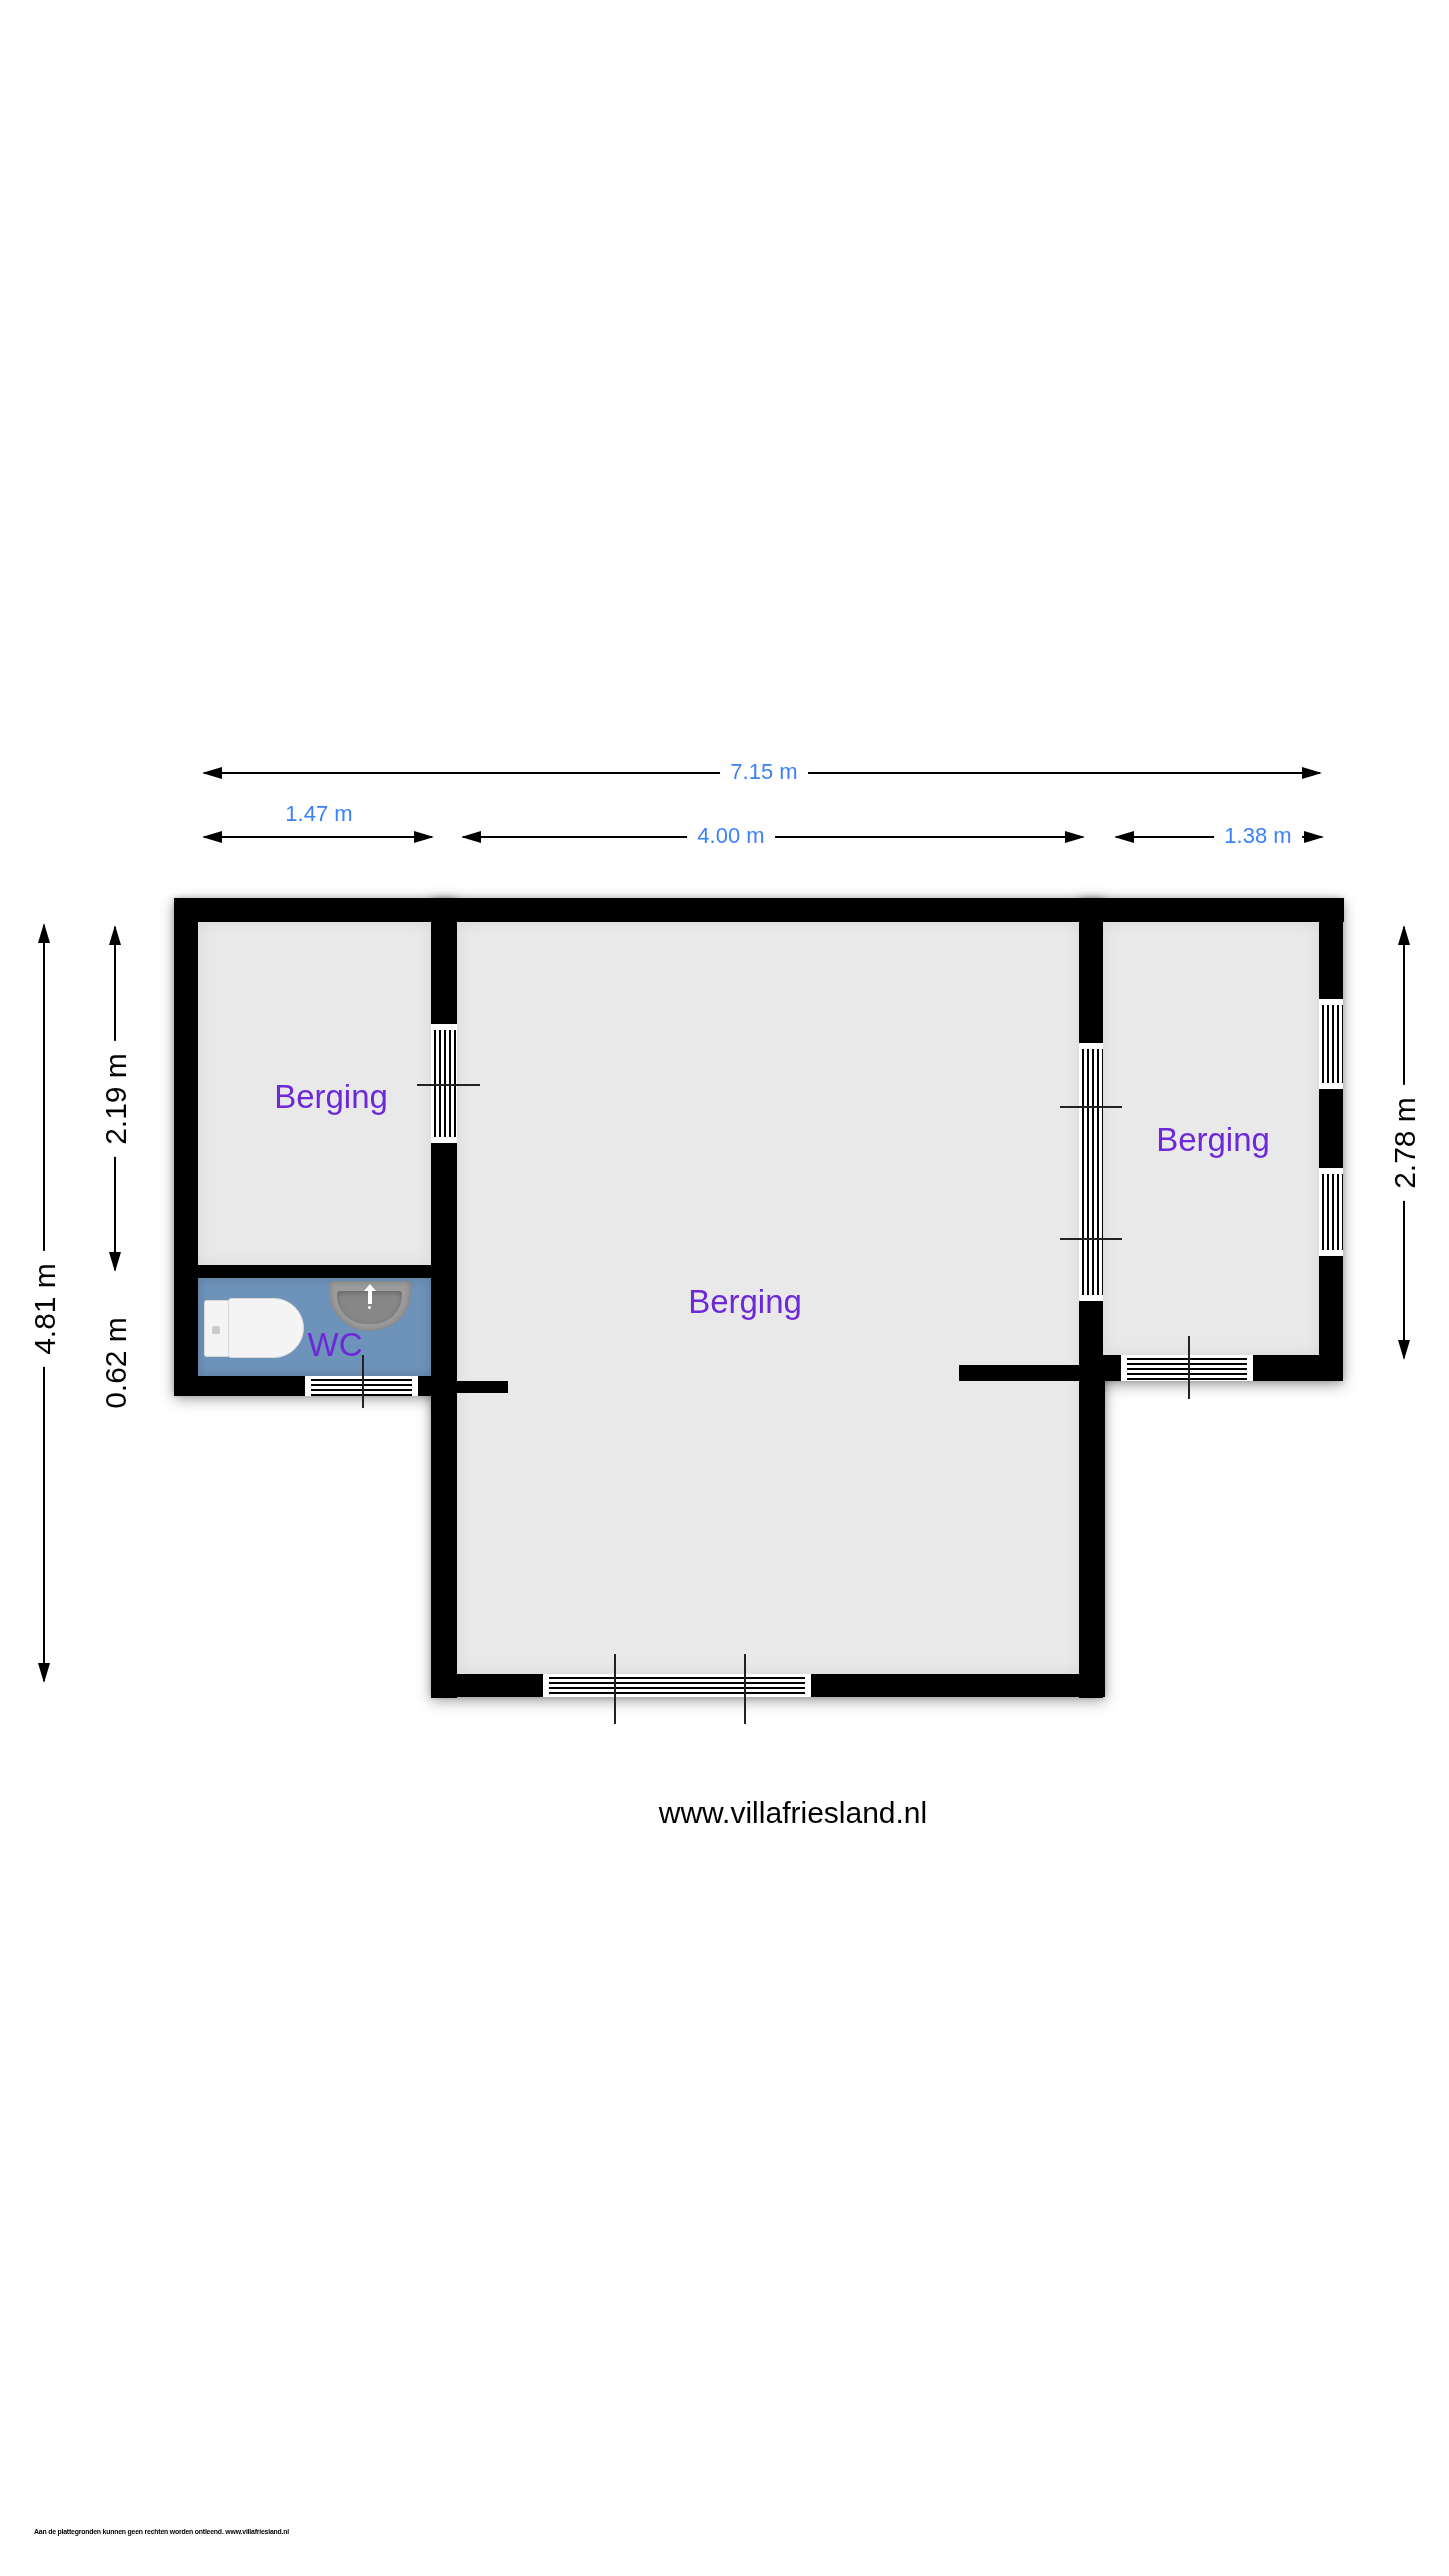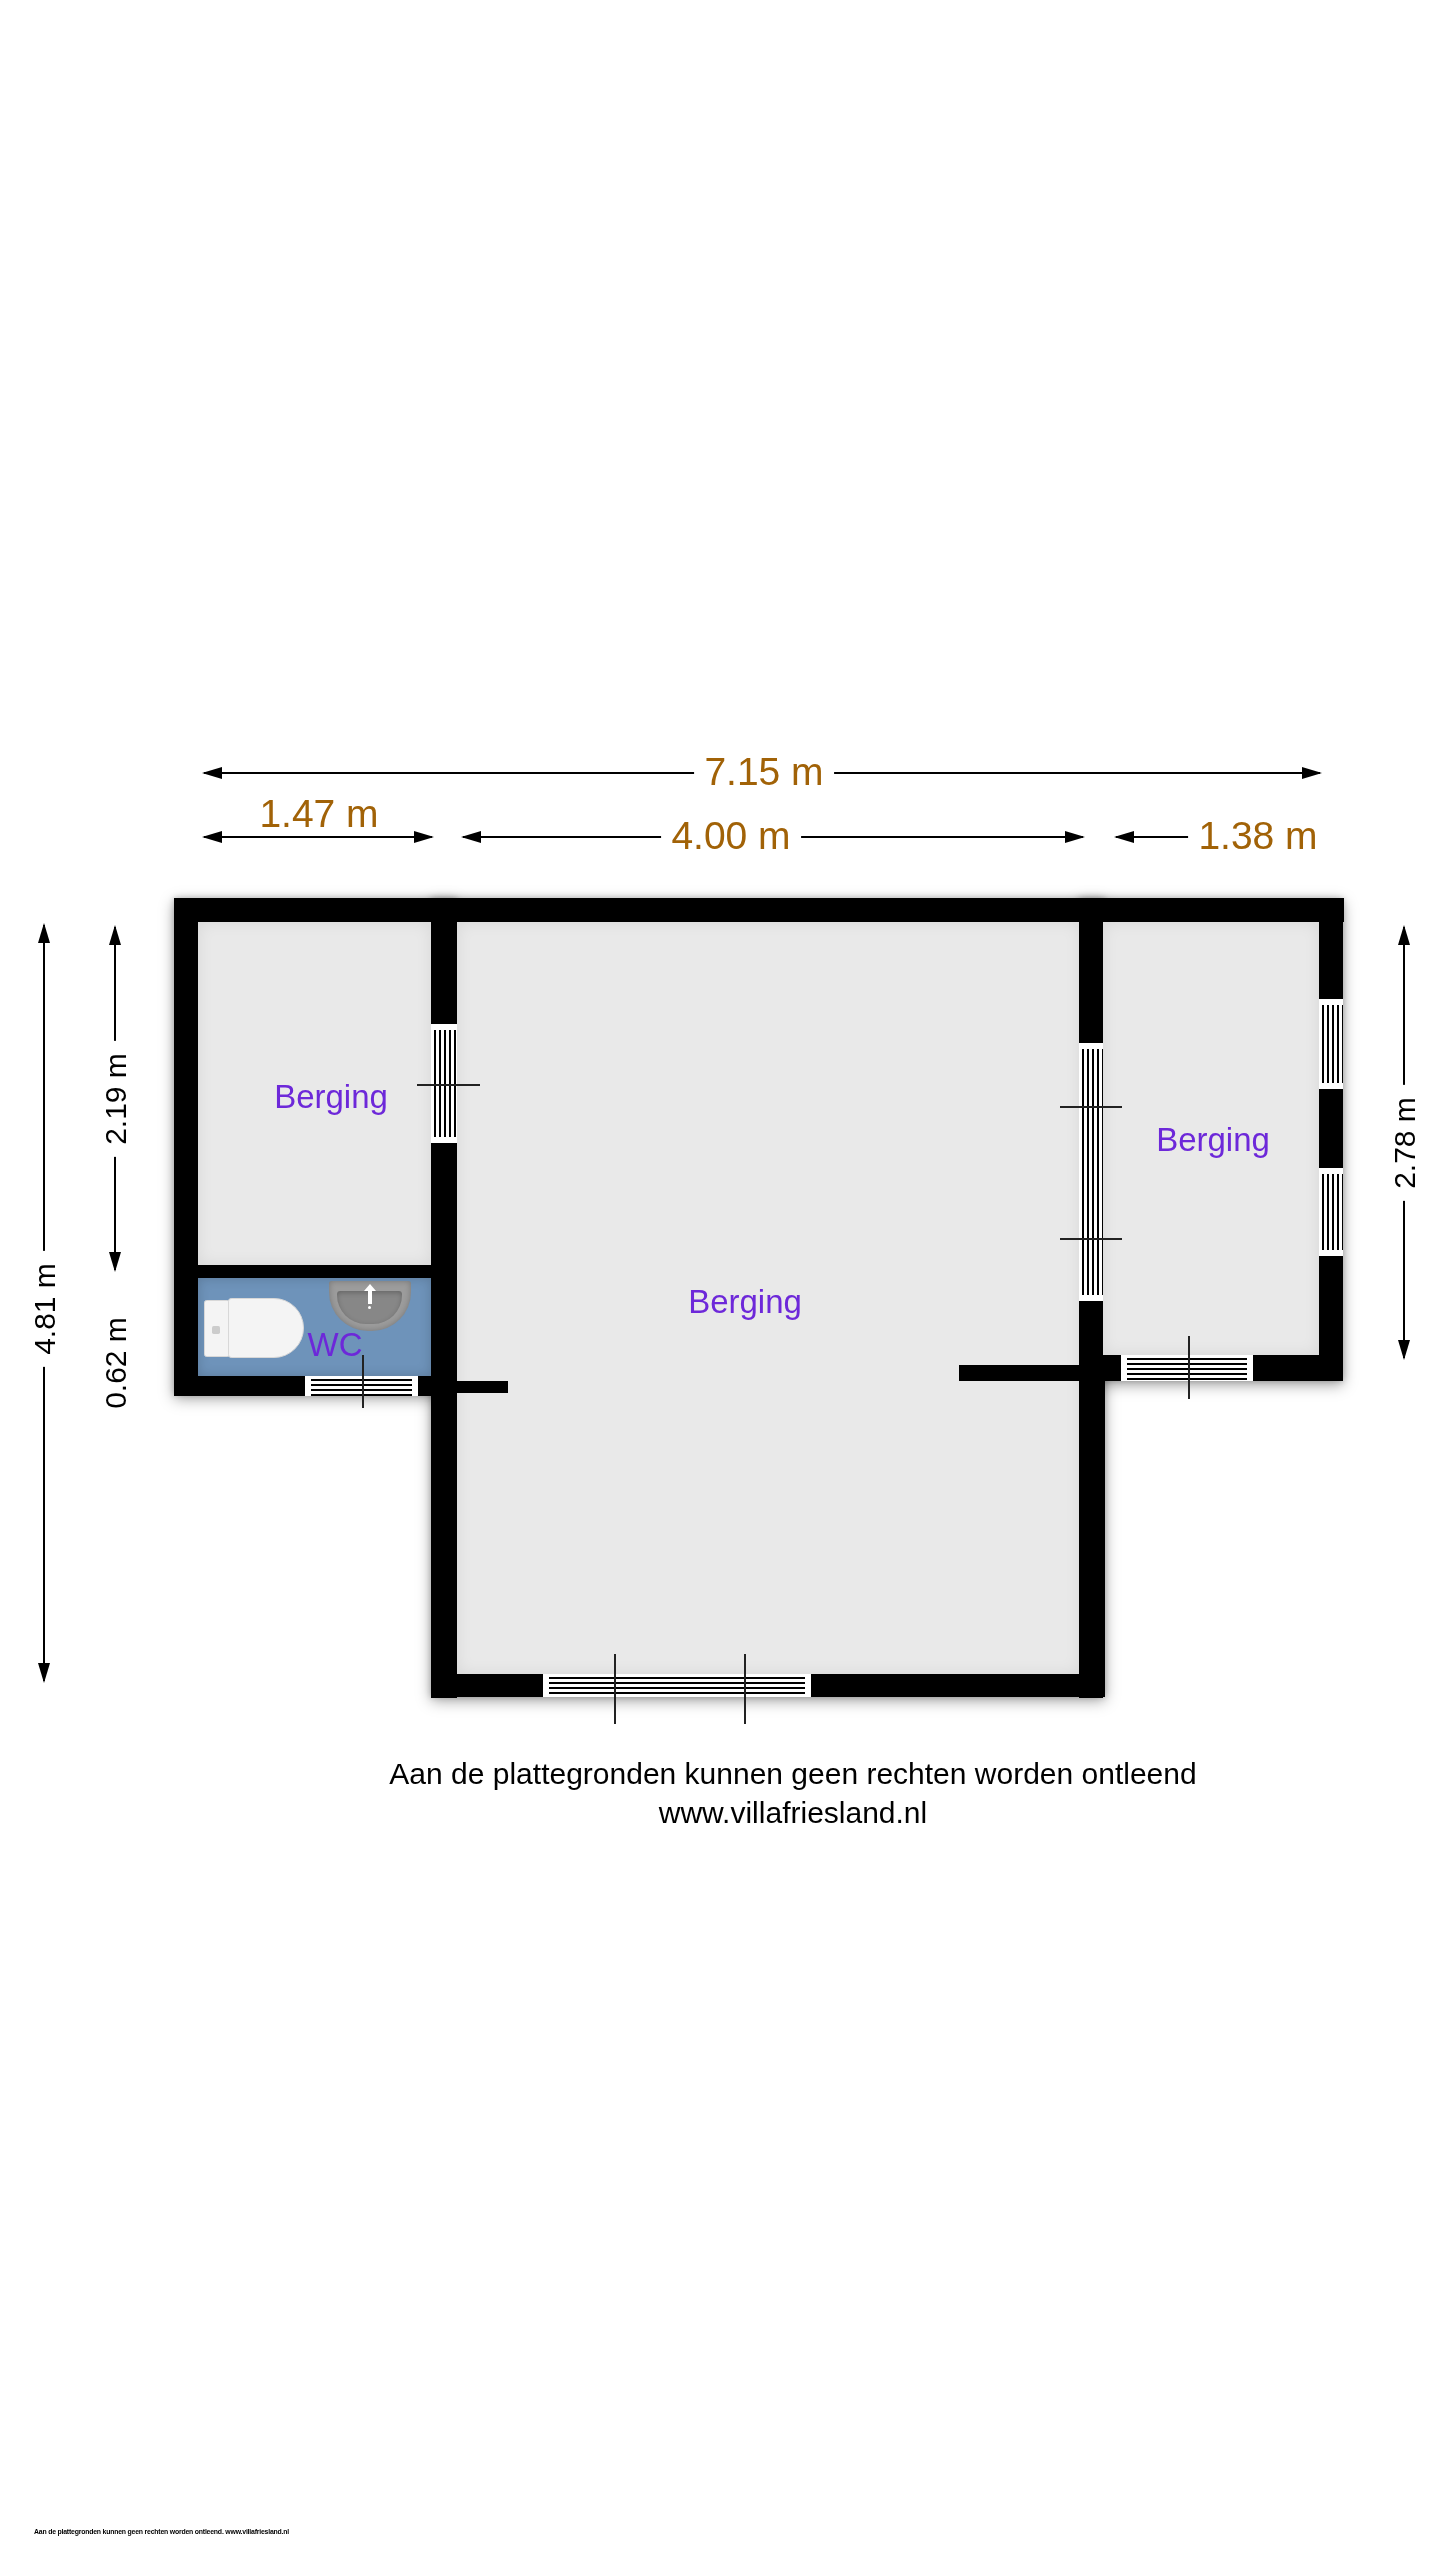--- a/index.html
+++ b/index.html
@@ -25,21 +25,21 @@
   .dimh::before{content:"";position:absolute;left:-1.7px;top:-5.2px;
      border-top:6px solid transparent;border-bottom:6px solid transparent;border-right:20.6px solid #000;}
   .dimh::after{content:"";position:absolute;right:-1.7px;top:-5.2px;
      border-top:6px solid transparent;border-bottom:6px solid transparent;border-left:20.6px solid #000;}
   .dimv{position:absolute;width:1.7px;background:#000;}
   .dimv::before{content:"";position:absolute;top:-1.7px;left:-5.2px;
      border-left:6px solid transparent;border-right:6px solid transparent;border-bottom:20.6px solid #000;}
   .dimv::after{content:"";position:absolute;bottom:-1.7px;left:-5.2px;
      border-left:6px solid transparent;border-right:6px solid transparent;border-top:20.6px solid #000;}
   .dlab{position:absolute;transform:translate(-50%,-52%);background:#fff;padding:0 10.3px;
-        font-size:39px;white-space:nowrap;color:#a16207;line-height:1.1;}
+        font-size:22px;white-space:nowrap;color:#3b82f6;line-height:1.1;}
   .dlabv{position:absolute;transform:translate(-50%,-50%) rotate(-90deg);background:#fff;padding:0 12px;
         font-size:30px;white-space:nowrap;color:#000;line-height:1.1;}
   .rlab{position:absolute;transform:translate(-50%,-50%);font-size:33px;color:#6d28d9;white-space:nowrap;}
   .note{position:absolute;left:793px;transform:translateX(-50%);font-size:30px;color:#000;white-space:nowrap;}
   .tiny{position:absolute;left:34px;top:2528px;font-size:6.9px;font-weight:bold;letter-spacing:-0.2px;color:#000;}
   
   .tank{position:absolute;left:204px;top:1300px;width:26px;height:57px;background:#f4f4f4;
         border:1.7px solid #d8d8d8;border-radius:2.6px;box-sizing:border-box;}
   .bowl{position:absolute;left:228px;top:1298px;width:76px;height:60px;background:#f4f4f4;
         border:1.7px solid #d8d8d8;border-radius:3.4px 31px 31px 3.4px;box-sizing:border-box;}
@@ -139,18 +139,17 @@
   <div class="basin"></div>
   <div class="fhead"></div>
   <div class="fstem"></div>
   <div class="fdot"></div>
 
   <span class="rlab" style="left:331px;top:1097px">Berging</span>
   <span class="rlab" style="left:745px;top:1302px">Berging</span>
   <span class="rlab" style="left:1213px;top:1140px">Berging</span>
   <span class="rlab" style="left:335px;top:1345px">WC</span>
 
-  <span class="note" style="top:1757px">Aan de plattegronden kunnen geen rechten worden ontleend</span>
   <span class="note" style="top:1796px">www.villafriesland.nl</span>
   <span class="tiny">Aan de plattegronden kunnen geen rechten worden ontleend. www.villafriesland.nl</span>
 
 </div>
 
 
 </body></html>

